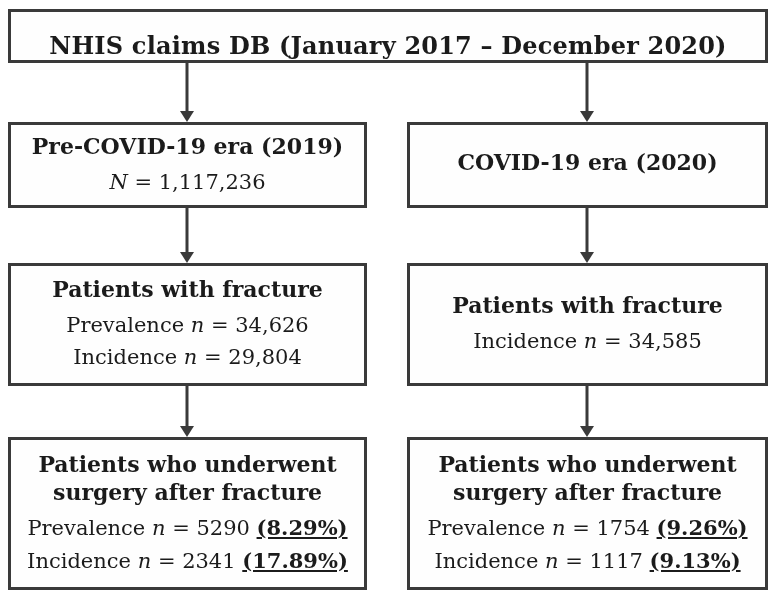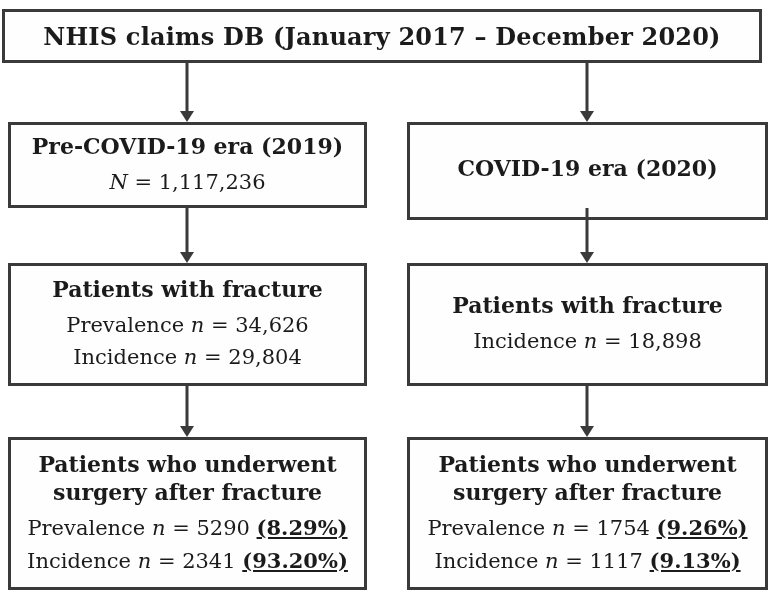--- a/index.html
+++ b/index.html
@@ -16,25 +16,25 @@
     position: absolute;
     box-sizing: border-box;
     border: 3px solid var(--border, #3a3a3a);
     background: #fefefe;
     display: flex;
     flex-direction: column;
     align-items: center;
     justify-content: center;
     text-align: center;
   }
-  .title-box { left: 2px; top: 9px; width: 760px; height: 54px; }
+  .title-box { left: 8px; top: 9px; width: 760px; height: 54px; justify-content: flex-end; }
   .title-text { font-size: 24px; font-weight: bold; letter-spacing: 0.2px; }
 
   .era-left      { left: 8px;   top: 122px; width: 359px; height: 86px; }
-  .era-right     { left: 407px; top: 122px; width: 361px; height: 98px; }
+  .era-right     { left: 407px; top: 122px; width: 361px; height: 86px; }
   .fracture-left { left: 8px;   top: 263px; width: 359px; height: 123px; }
   .fracture-right{ left: 407px; top: 263px; width: 361px; height: 123px; }
   .surgery-left  { left: 8px;   top: 437px; width: 359px; height: 153px; }
   .surgery-right { left: 407px; top: 437px; width: 361px; height: 153px; }
 
   .box-heading {
     font-size: 22px;
     font-weight: bold;
     line-height: 1.3;
     margin-bottom: 5px;
@@ -108,36 +108,36 @@
     <div class="arrow-head"></div>
   </div>
 
   <div class="box fracture-left">
     <div class="box-heading">Patients with fracture</div>
     <div class="stat-line"><span>Prevalence </span><span class="var">n</span><span> = 34,626</span></div>
     <div class="stat-line"><span>Incidence </span><span class="var">n</span><span> = 29,804</span></div>
   </div>
   <div class="box fracture-right">
     <div class="box-heading">Patients with fracture</div>
-    <div class="stat-line"><span>Incidence </span><span class="var">n</span><span> = 18,898</span></div>
+    <div class="stat-line"><span>Incidence </span><span class="var">n</span><span> = 34,585</span></div>
   </div>
 
   <div class="arrow arrow-g3 arrow-col-left">
     <div class="arrow-stem"></div>
     <div class="arrow-head"></div>
   </div>
   <div class="arrow arrow-g3 arrow-col-right">
     <div class="arrow-stem"></div>
     <div class="arrow-head"></div>
   </div>
 
   <div class="box surgery-left">
     <div class="box-heading surgery-heading">Patients who underwent surgery after fracture</div>
     <div class="stat-line"><span>Prevalence </span><span class="var">n</span><span> = 5290 </span><span class="pct">(8.29%)</span></div>
-    <div class="stat-line"><span>Incidence </span><span class="var">n</span><span> = 2341 </span><span class="pct">(93.20%)</span></div>
+    <div class="stat-line"><span>Incidence </span><span class="var">n</span><span> = 2341 </span><span class="pct">(17.89%)</span></div>
   </div>
   <div class="box surgery-right">
     <div class="box-heading surgery-heading">Patients who underwent surgery after fracture</div>
     <div class="stat-line"><span>Prevalence </span><span class="var">n</span><span> = 1754 </span><span class="pct">(9.26%)</span></div>
     <div class="stat-line"><span>Incidence </span><span class="var">n</span><span> = 1117 </span><span class="pct">(9.13%)</span></div>
   </div>
 
 </div>
 
 </body></html>

